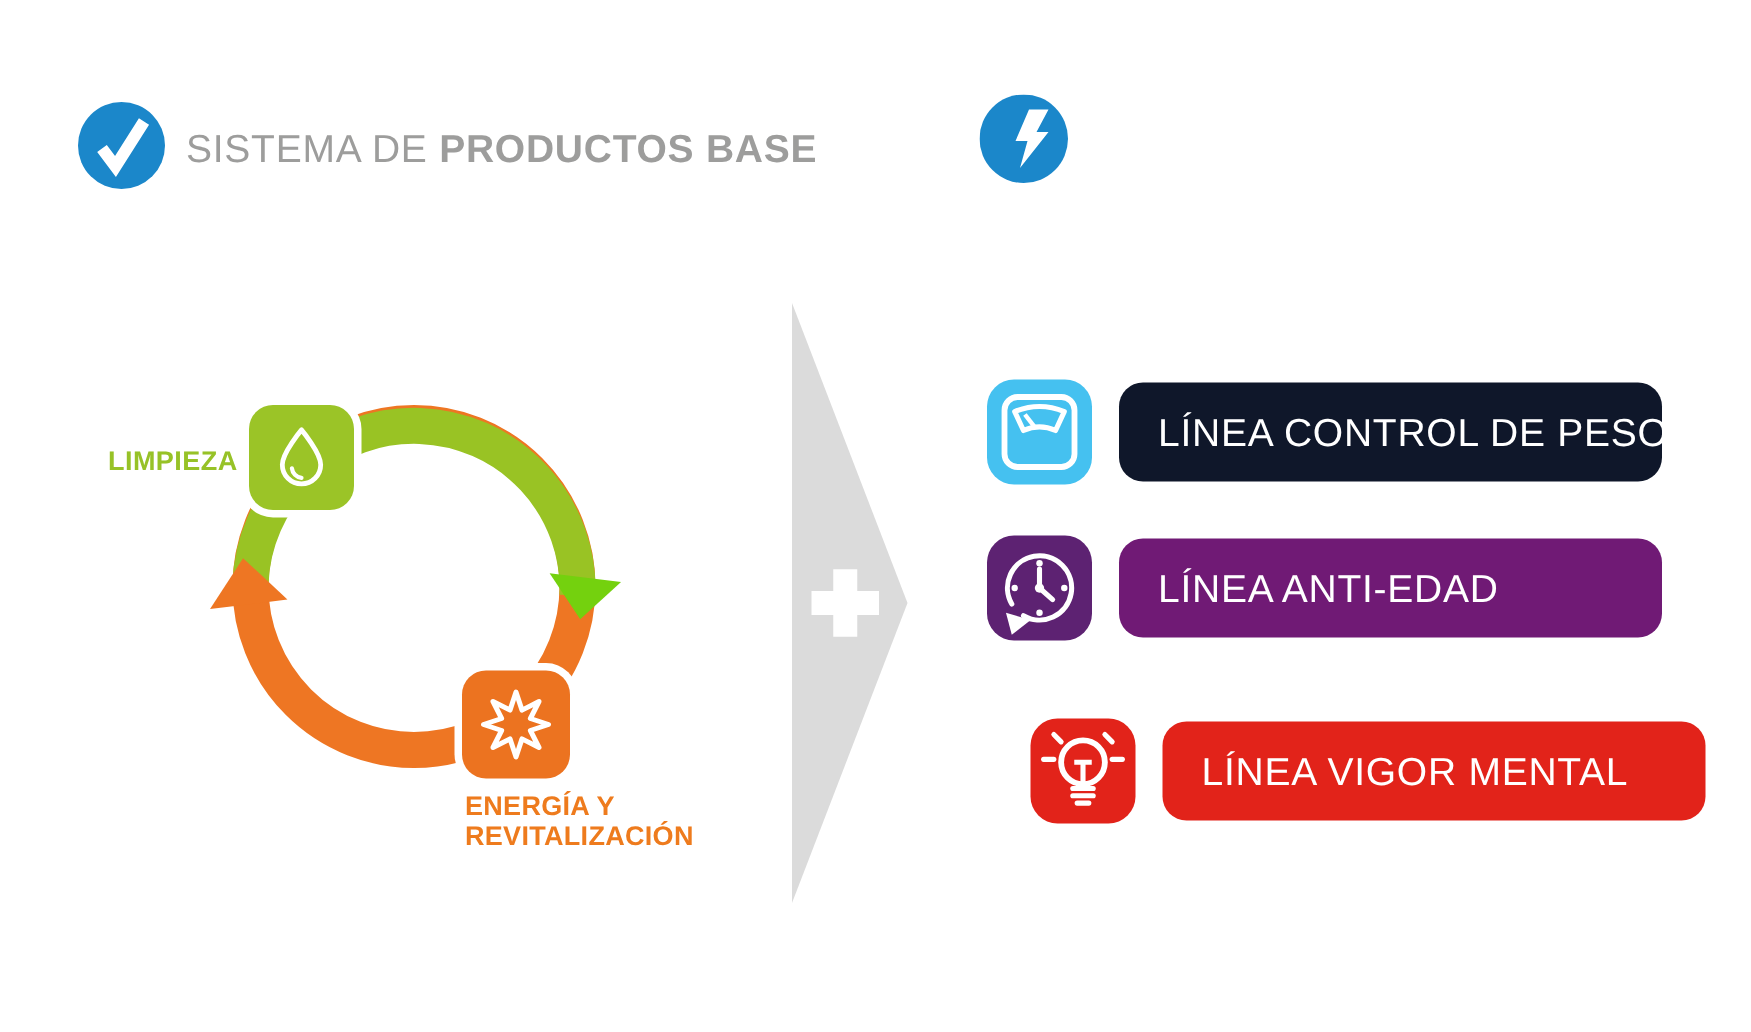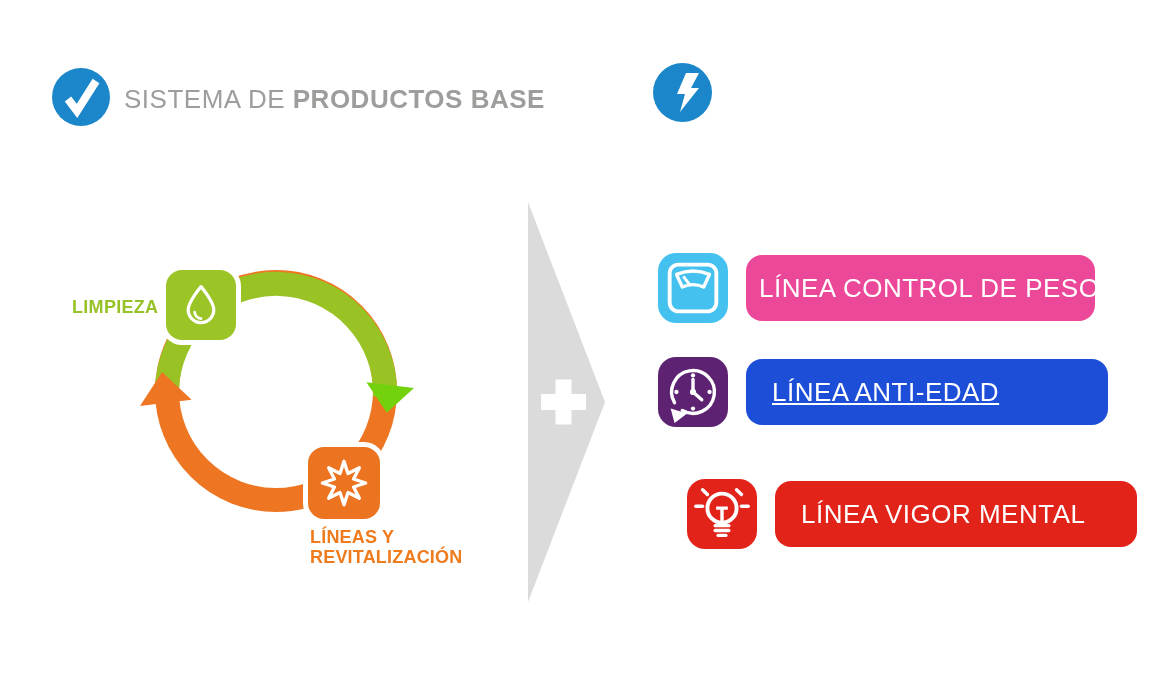--- a/index.html
+++ b/index.html
@@ -76,58 +76,58 @@
   <div class="lbl-limpieza" style="color: rgb(151, 194, 39);">LIMPIEZA</div>
 
   <div class="tile tile-energia" style="background-color: rgb(236, 115, 32);">
     <span>
       <svg width="60" height="60" viewBox="0 0 72 72">
         <polygon points="36,10 40.8,24.5 54.4,17.6 47.5,31.2 62,36 47.5,40.8 54.4,54.4 40.8,47.5 36,62 31.2,47.5 17.6,54.4 24.5,40.8 10,36 24.5,31.2 17.6,17.6 31.2,24.5" fill="none" stroke="#ffffff" stroke-width="4" stroke-linejoin="round"></polygon>
       </svg>
     </span>
   </div>
   <div class="lbl-energia" style="color: rgb(238, 123, 29);">
-    <span>LÍNEAS Y</span><br>
+    <span>ENERGÍA Y</span><br>
     <span>REVITALIZACIÓN</span>
   </div>
 
   <svg class="connector-svg" width="95" height="415" viewBox="0 0 95 415">
     <polygon points="8,7 85,207 8,407" fill="#dbdbdb"></polygon>
     <g>
       <rect x="21" y="199" width="45" height="16" fill="#ffffff"></rect>
       <rect x="35.5" y="184.5" width="16" height="45" fill="#ffffff"></rect>
     </g>
   </svg>
 
   <div class="row row-1">
     <div class="row-icon" style="background-color: rgb(69, 193, 240);">
       <svg width="70" height="70" viewBox="0 0 72 72">
         <rect x="12" y="12" width="48" height="48" rx="9" fill="none" stroke="#ffffff" stroke-width="4"></rect>
         <path d="M19 22 Q36 15 53 22 L47 35 Q36 30 25 35 Z" fill="none" stroke="#ffffff" stroke-width="3.5" stroke-linejoin="round"></path>
         <line x1="33" y1="33" x2="26" y2="24" stroke="#ffffff" stroke-width="3"></line>
       </svg>
     </div>
-    <div class="pill" style="background-color: #ec4899; padding-left: 13px;">LÍNEA CONTROL DE PESO</div>
+    <div class="pill" style="background-color: #0f172a;">LÍNEA CONTROL DE PESO</div>
   </div>
 
   <div class="row row-2">
     <div class="row-icon" style="background-color: rgb(93, 34, 114);">
       <svg width="70" height="70" viewBox="0 0 72 72">
         <path d="M 17 47 A 22 22 0 1 1 25 55" fill="none" stroke="#ffffff" stroke-width="3.5" stroke-linecap="round"></path>
         <polygon points="13,53 30,58 17,68" fill="#ffffff"></polygon>
         <circle cx="36" cy="19" r="2.2" fill="#ffffff"></circle>
         <circle cx="53" cy="36" r="2.2" fill="#ffffff"></circle>
         <circle cx="36" cy="53" r="2.2" fill="#ffffff"></circle>
         <circle cx="19" cy="36" r="2.2" fill="#ffffff"></circle>
         <circle cx="36" cy="36" r="3.2" fill="#ffffff"></circle>
         <line x1="36" y1="36" x2="36" y2="23" stroke="#ffffff" stroke-width="3.5" stroke-linecap="round"></line>
         <line x1="36" y1="36" x2="45" y2="44" stroke="#ffffff" stroke-width="3.5" stroke-linecap="round"></line>
       </svg>
     </div>
-    <div class="pill" style="background-color: #1d4ed8; text-decoration: underline;">LÍNEA ANTI-EDAD</div>
+    <div class="pill" style="background-color: #701a75;">LÍNEA ANTI-EDAD</div>
   </div>
 
   <div class="row row-3">
     <div class="row-icon" style="background-color: rgb(226, 35, 26);">
       <svg width="70" height="70" viewBox="0 0 72 72">
         <circle cx="36" cy="30" r="15" fill="none" stroke="#ffffff" stroke-width="4"></circle>
         <path d="M30 30 H42 M36 30 V45" fill="none" stroke="#ffffff" stroke-width="3.5"></path>
         <line x1="29" y1="48" x2="43" y2="48" stroke="#ffffff" stroke-width="3.5" stroke-linecap="round"></line>
         <line x1="29" y1="53" x2="43" y2="53" stroke="#ffffff" stroke-width="3.5" stroke-linecap="round"></line>
         <line x1="32" y1="58" x2="40" y2="58" stroke="#ffffff" stroke-width="3.5" stroke-linecap="round"></line>

